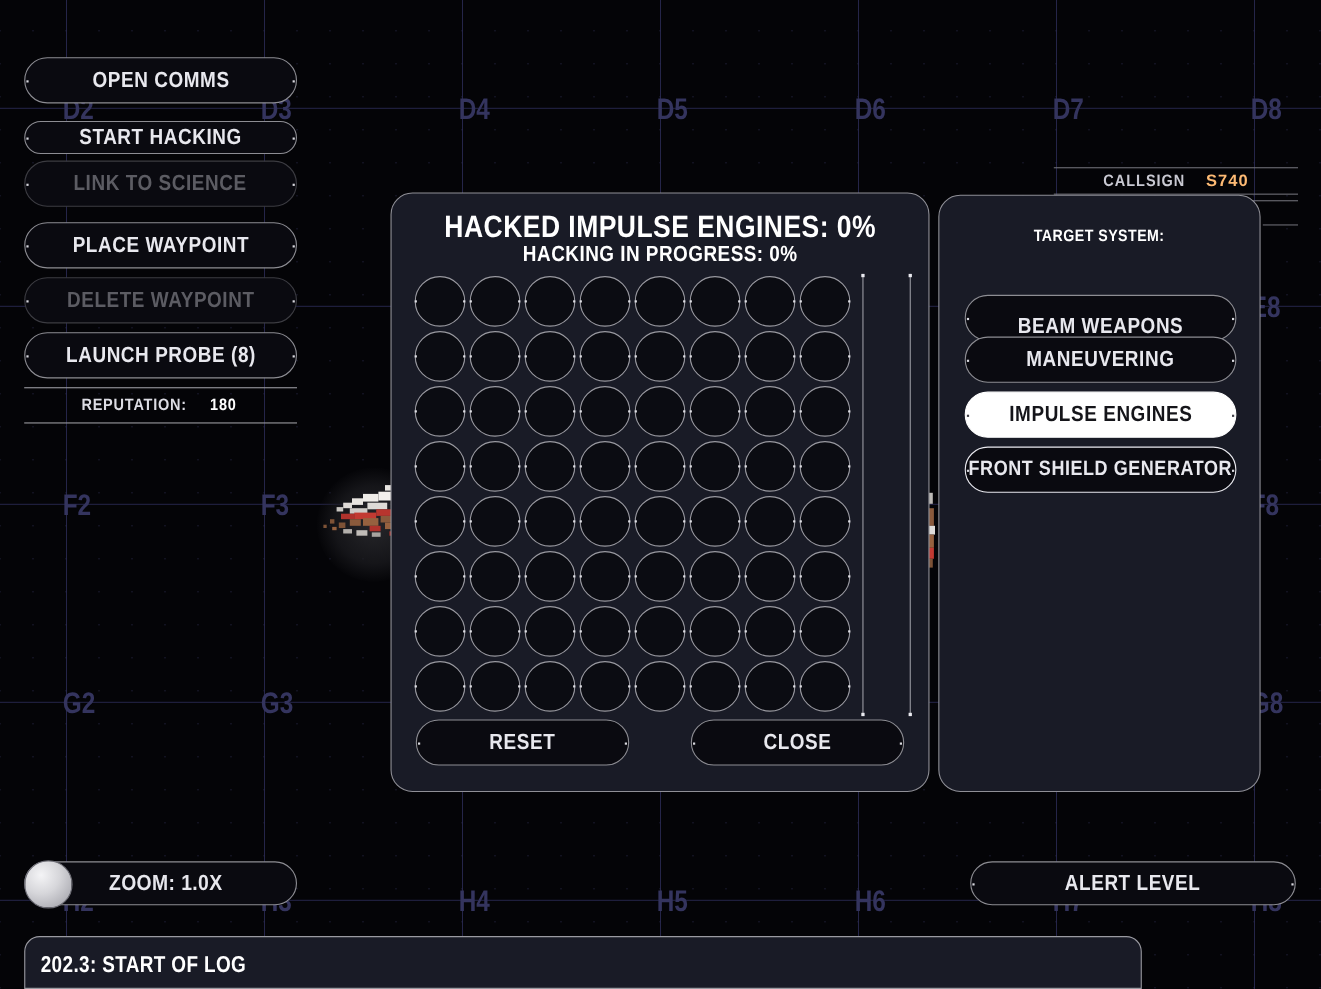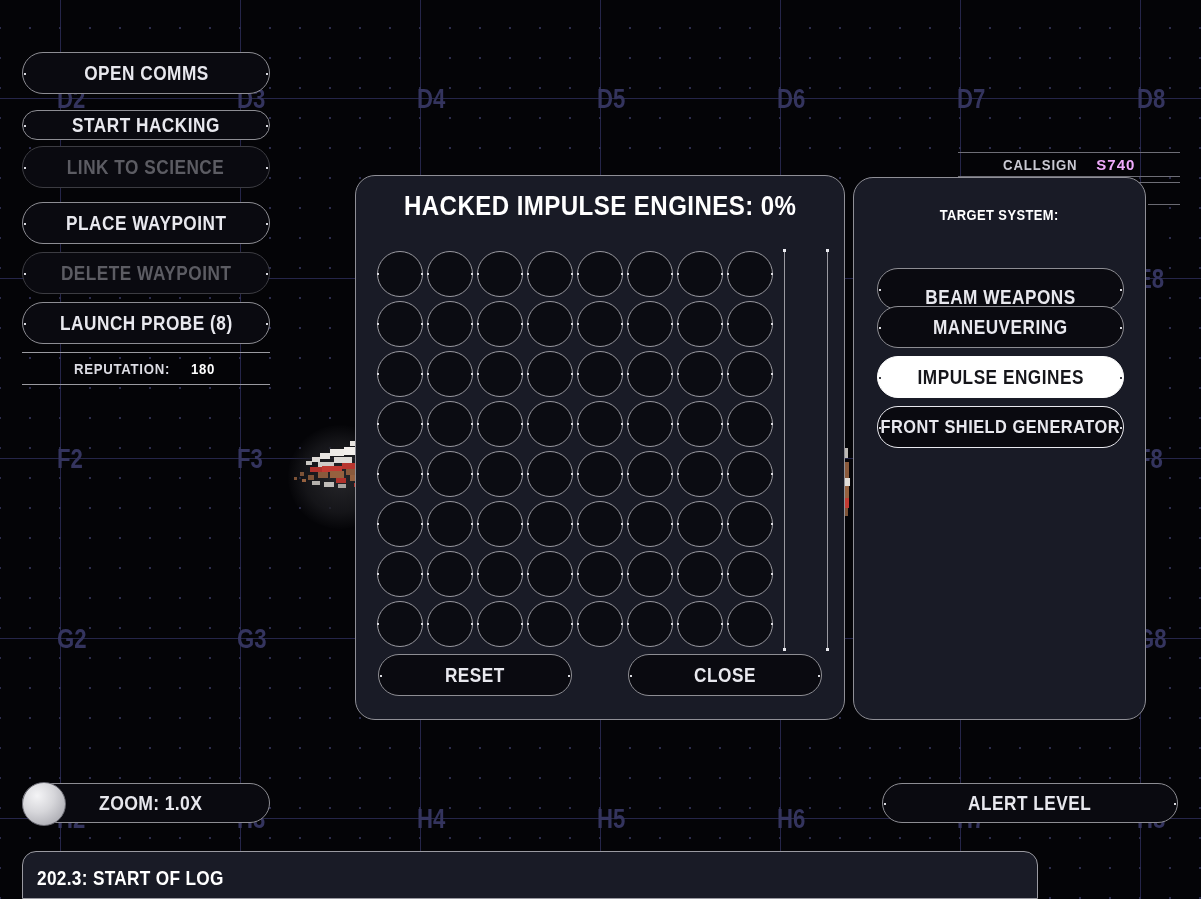--- a/index.html
+++ b/index.html
@@ -104,21 +104,21 @@
   .reput-text span{transform:scaleX(.88);display:inline-block;transform-origin:left;}
 
   
   .callsign-rule{position:absolute;height:1px;background:#6e6e76;}
   .callsign-text{
     position:absolute;color:#c9c9d2;font-size:15px;font-weight:700;
     letter-spacing:1px;white-space:nowrap;
     font-family:"Liberation Sans",sans-serif;
   }
   .callsign-text .cs-k{transform:scaleX(.88);display:inline-block;transform-origin:left;}
-  .callsign-text .cs-v{color:#f0abfc;margin-left:9px;}
+  .callsign-text .cs-v{color:#fdba74;margin-left:9px;}
 
   
   .panel{
     position:absolute;
     box-sizing:border-box;
     background:#191b26;
     border:1px solid #8f8f96;
     border-radius:20px;
   }
 
@@ -313,20 +313,23 @@
   </div>
   <div class="callsign-rule" style="left:958px;top:176px;width:222px;"></div>
   <div class="callsign-rule" style="left:958px;top:182px;width:222px;"></div>
   <div class="side-rule" style="left:1148px;top:204px;width:32px;"></div>
 
   <div class="panel" style="left:355px;top:175px;width:490px;height:545px;">
 
     <div class="panel-title" style="left:0;top:14px;font-size:28px;">
       <span>HACKED IMPULSE ENGINES: 0%</span>
     </div>
+    <div class="panel-title" style="left:0;top:44px;font-size:20px;">
+      <span>HACKING IN PROGRESS: 0%</span>
+    </div>
 
     <div class="node-grid" id="node-grid" style="left:21px;top:75px;width:400px;height:400px;">
         <div class="node" style="left: 0px; top: 0px;">
           <span class="nt l"></span>
           <span class="nt r"></span>
         </div>
         <div class="node" style="left: 50px; top: 0px;">
           <span class="nt l"></span>
           <span class="nt r"></span>
         </div>

